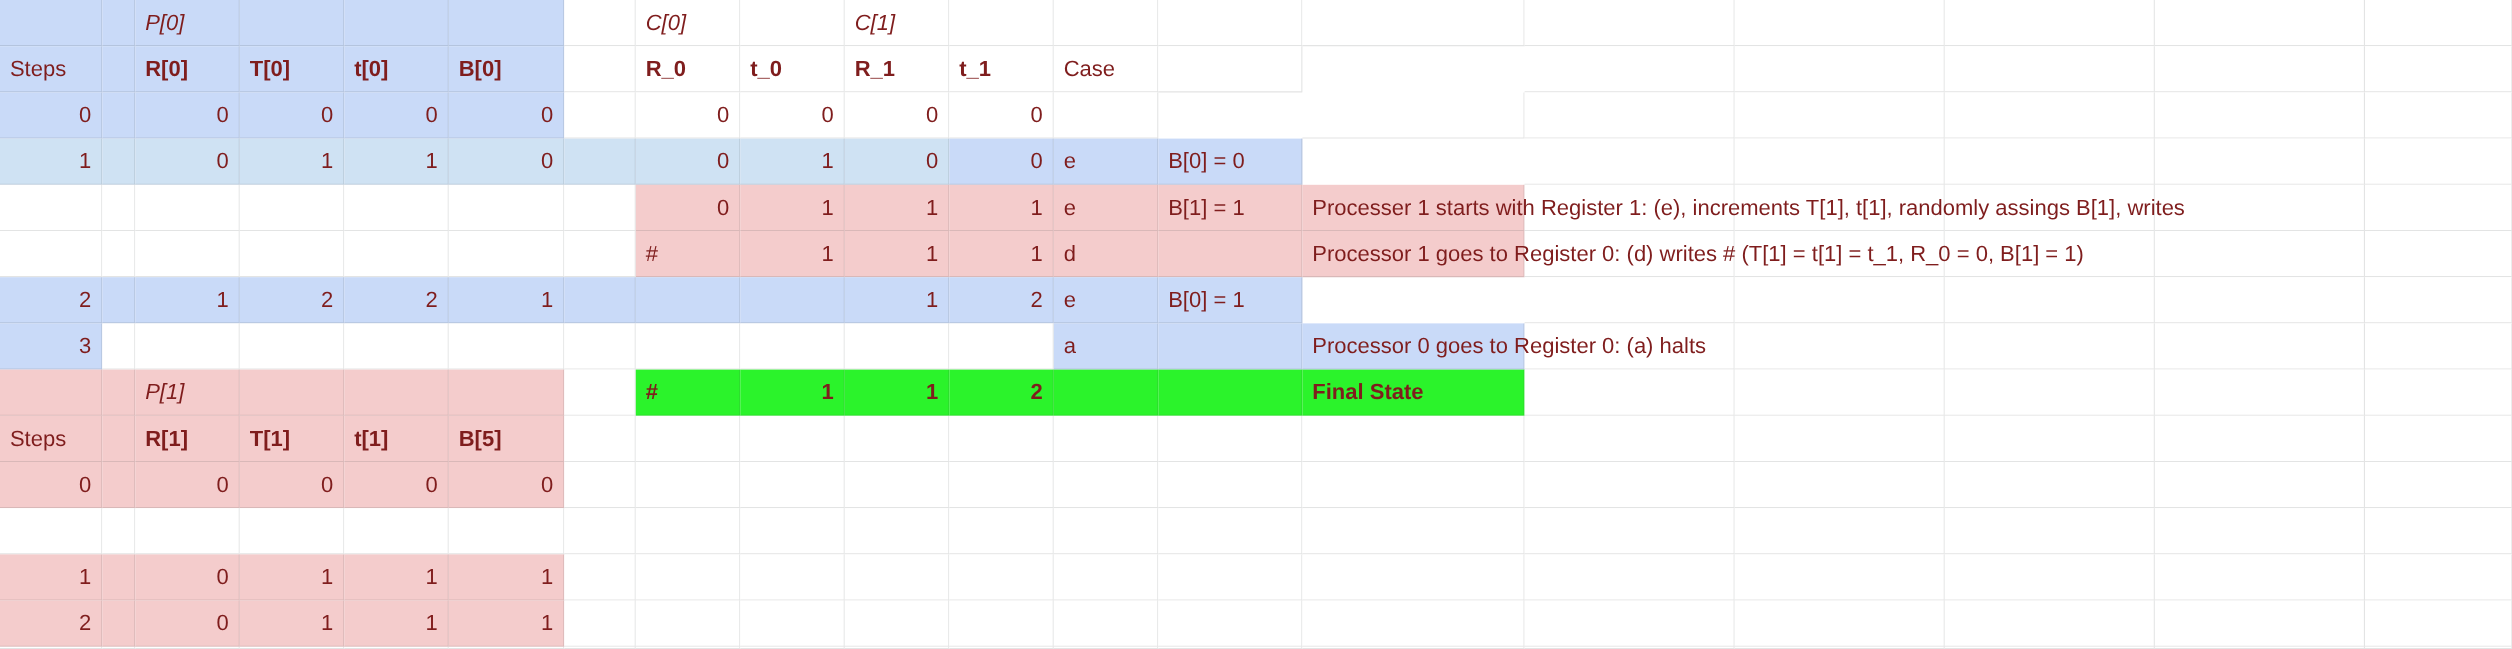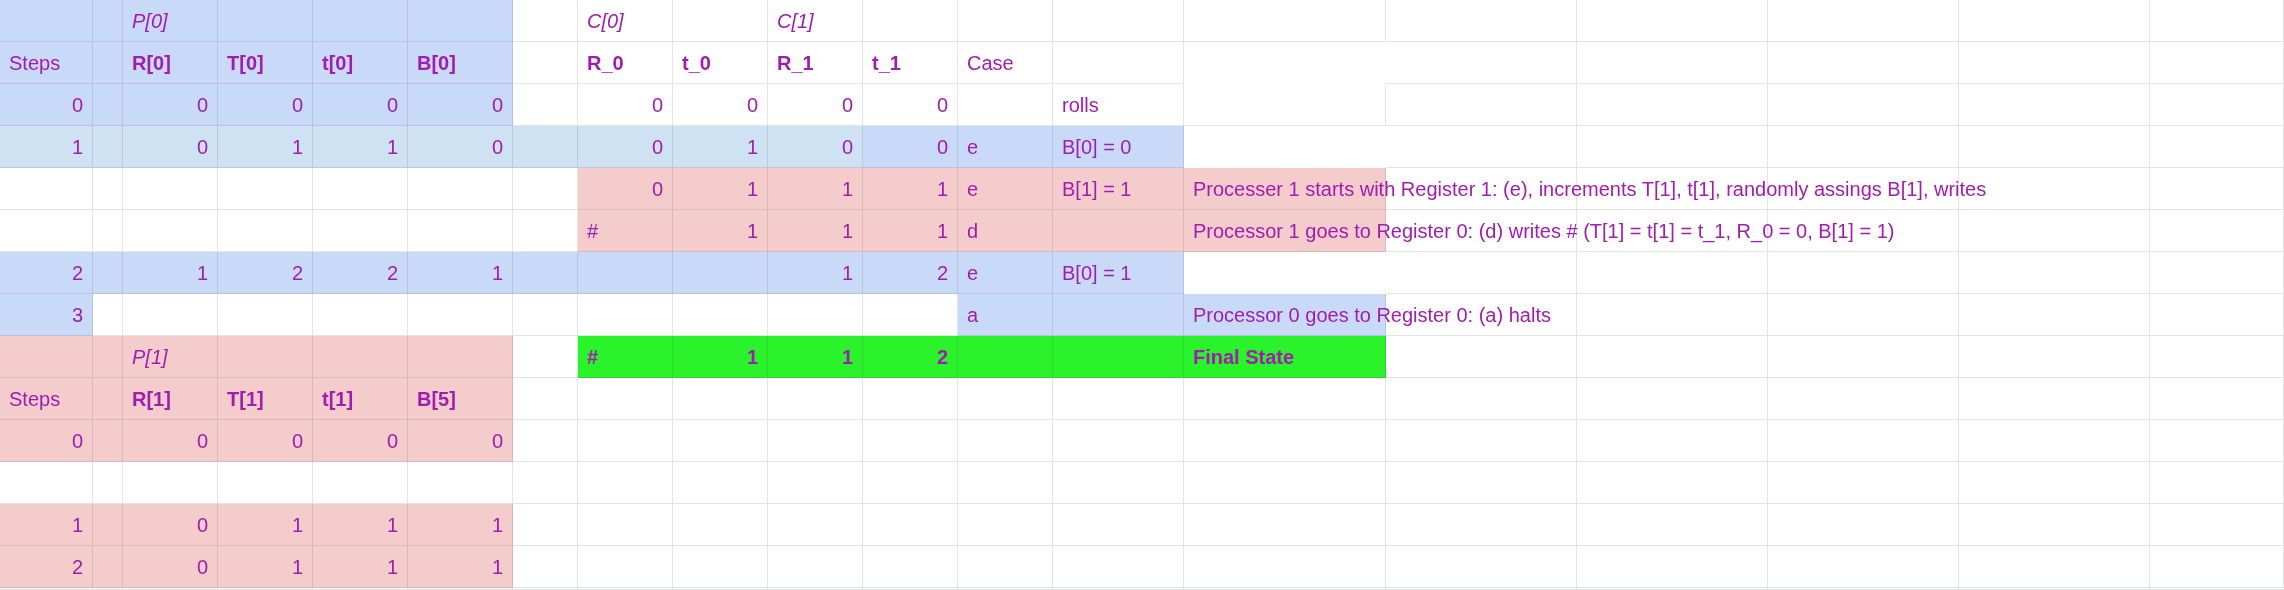--- a/index.html
+++ b/index.html
@@ -2,21 +2,21 @@
 <html><head>
 <meta charset="utf-8">
 <style>
   html,body{margin:0;padding:0;background:#ffffff;}
   #sheet{
     position:relative;
     width:2284px;height:590px;
     overflow:hidden;
     background:#ffffff;
     font-family:"Liberation Sans", sans-serif;
-    color:#a21caf;
+    color:#7f1d1d;
   }
   .cell{
     position:absolute;
     box-sizing:border-box;
     border-right:1px solid rgba(60,64,67,0.14);
     border-bottom:1px solid rgba(60,64,67,0.14);
     display:flex;
     align-items:flex-end;
     overflow:visible;
   }
@@ -127,23 +127,20 @@
     <div class="cell al-r" style="left: 673px; top: 84px; width: 95px; height: 42px; background: rgb(255, 255, 255);">
       <span>0</span>
     </div>
     <div class="cell al-r" style="left: 768px; top: 84px; width: 95px; height: 42px; background: rgb(255, 255, 255);">
       <span>0</span>
     </div>
     <div class="cell al-r" style="left: 863px; top: 84px; width: 95px; height: 42px; background: rgb(255, 255, 255);">
       <span>0</span>
     </div>
     <div class="cell" style="left: 958px; top: 84px; width: 95px; height: 42px; background: rgb(255, 255, 255);"></div>
-    <div class="cell al-l" style="left: 1053px; top: 84px; width: 131px; height: 42px; background: rgb(255, 255, 255);">
-      <span>rolls</span>
-    </div>
     <div class="cell" style="left: 1184px; top: 84px; width: 202px; height: 42px; background: rgb(255, 255, 255);"></div>
     <div class="cell" style="left: 1386px; top: 84px; width: 191px; height: 42px; background: rgb(255, 255, 255);"></div>
     <div class="cell" style="left: 1577px; top: 84px; width: 191px; height: 42px; background: rgb(255, 255, 255);"></div>
     <div class="cell" style="left: 1768px; top: 84px; width: 191px; height: 42px; background: rgb(255, 255, 255);"></div>
     <div class="cell" style="left: 1959px; top: 84px; width: 191px; height: 42px; background: rgb(255, 255, 255);"></div>
     <div class="cell" style="left: 2150px; top: 84px; width: 134px; height: 42px; background: rgb(255, 255, 255);"></div>
     <div class="cell al-r" style="left: 0px; top: 126px; width: 93px; height: 42px; background: rgb(207, 226, 243);">
       <span>1</span>
     </div>
     <div class="cell al-l" style="left: 93px; top: 126px; width: 30px; height: 42px; background: rgb(207, 226, 243);"></div>

